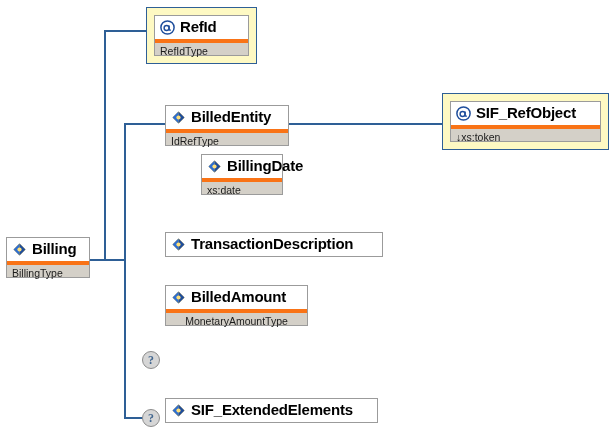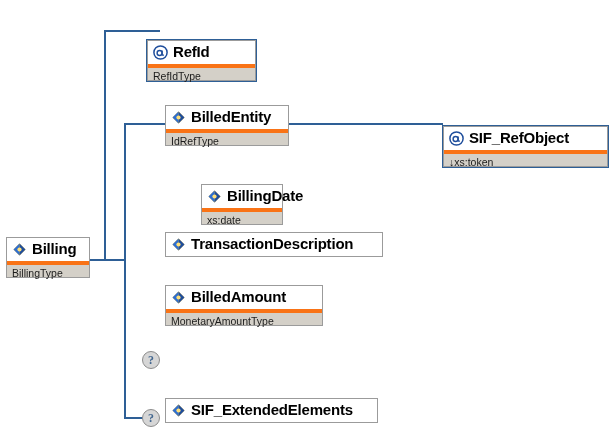--- a/index.html
+++ b/index.html
@@ -26,23 +26,23 @@
   .line.h { height: 2px; }
   .line.v { width: 2px; }
 
   
   .node {
     position: absolute;
     box-sizing: border-box;
   }
   
   .node.framed {
-    background: #7dd3fc;
+    background: #fef9c3;
     border: 1px solid #2e5f96;
-    margin-top: 32px;
+    padding: 7px;
   }
   .node-inner {
     box-sizing: border-box;
     border: 1px solid #9b9b9b;
     background: #ffffff;
   }
   .node-name {
     display: flex;
     align-items: center;
     gap: 5px;
@@ -172,21 +172,21 @@
             <path d="M7.5,1.5 L1.5,7.5 L7.5,13.5 Z" fill="#2f6fd0"></path>
             <circle cx="7.5" cy="7.5" r="2.1" fill="#ffe07a"></circle>
           </svg>
         </span>
         <span class="label">BilledEntity</span>
       </div>
       <div class="node-type">IdRefType</div>
     </div>
   </div>
 
-  <div class="node" style="left:165px; top:184px; width:118px;padding-left:36px;">
+  <div class="node" style="left:165px; top:154px; width:118px;padding-left:36px;">
     <div class="node-inner">
       <div class="node-name">
         <span class="icon">
           <svg width="15" height="15" viewBox="0 0 15 15">
             <polygon points="7.5,1.5 13.5,7.5 7.5,13.5 1.5,7.5" fill="#f2b21c"></polygon>
             <path d="M7.5,1.5 L13.5,7.5 L7.5,13.5 Z" fill="#1f4e9c"></path>
             <path d="M7.5,1.5 L1.5,7.5 L7.5,13.5 Z" fill="#2f6fd0"></path>
             <circle cx="7.5" cy="7.5" r="2.1" fill="#ffe07a"></circle>
           </svg>
         </span>
@@ -205,21 +205,21 @@
             <path d="M7.5,1.5 L13.5,7.5 L7.5,13.5 Z" fill="#1f4e9c"></path>
             <path d="M7.5,1.5 L1.5,7.5 L7.5,13.5 Z" fill="#2f6fd0"></path>
             <circle cx="7.5" cy="7.5" r="2.1" fill="#ffe07a"></circle>
           </svg>
         </span>
         <span class="label">TransactionDescription</span>
       </div>
     </div>
   </div>
 
-  <div class="node" style="left:165px; top:285px; width:158px;">
+  <div class="node" style="left:165px; top:285px; width:143px;text-align:center;">
     <div class="node-inner">
       <div class="node-name">
         <span class="icon">
           <svg width="15" height="15" viewBox="0 0 15 15">
             <polygon points="7.5,1.5 13.5,7.5 7.5,13.5 1.5,7.5" fill="#f2b21c"></polygon>
             <path d="M7.5,1.5 L13.5,7.5 L7.5,13.5 Z" fill="#1f4e9c"></path>
             <path d="M7.5,1.5 L1.5,7.5 L7.5,13.5 Z" fill="#2f6fd0"></path>
             <circle cx="7.5" cy="7.5" r="2.1" fill="#ffe07a"></circle>
           </svg>
         </span>

